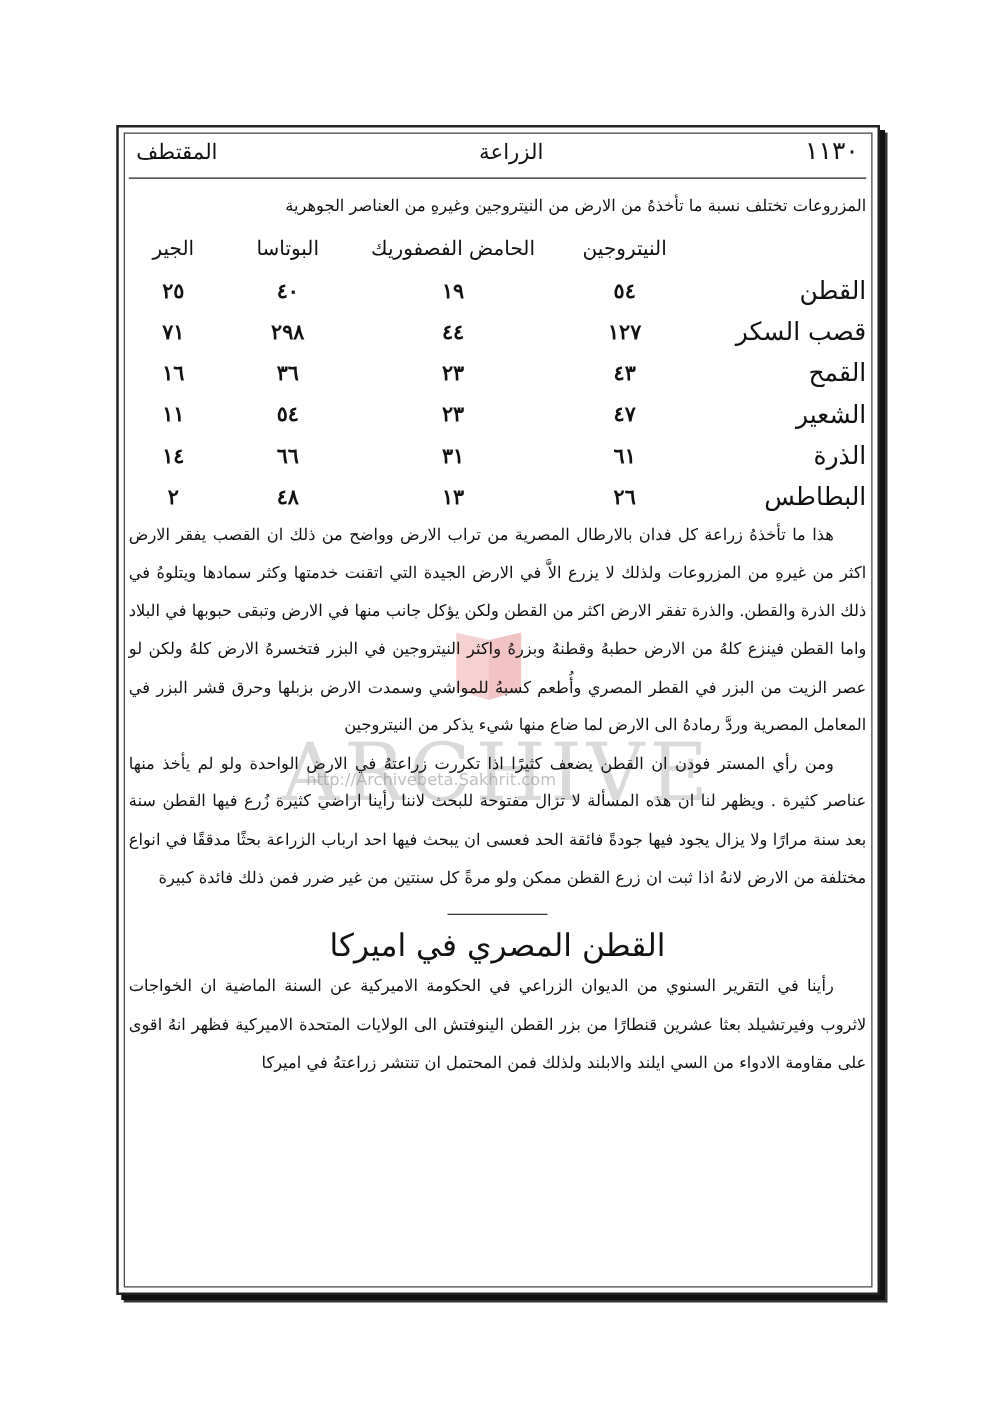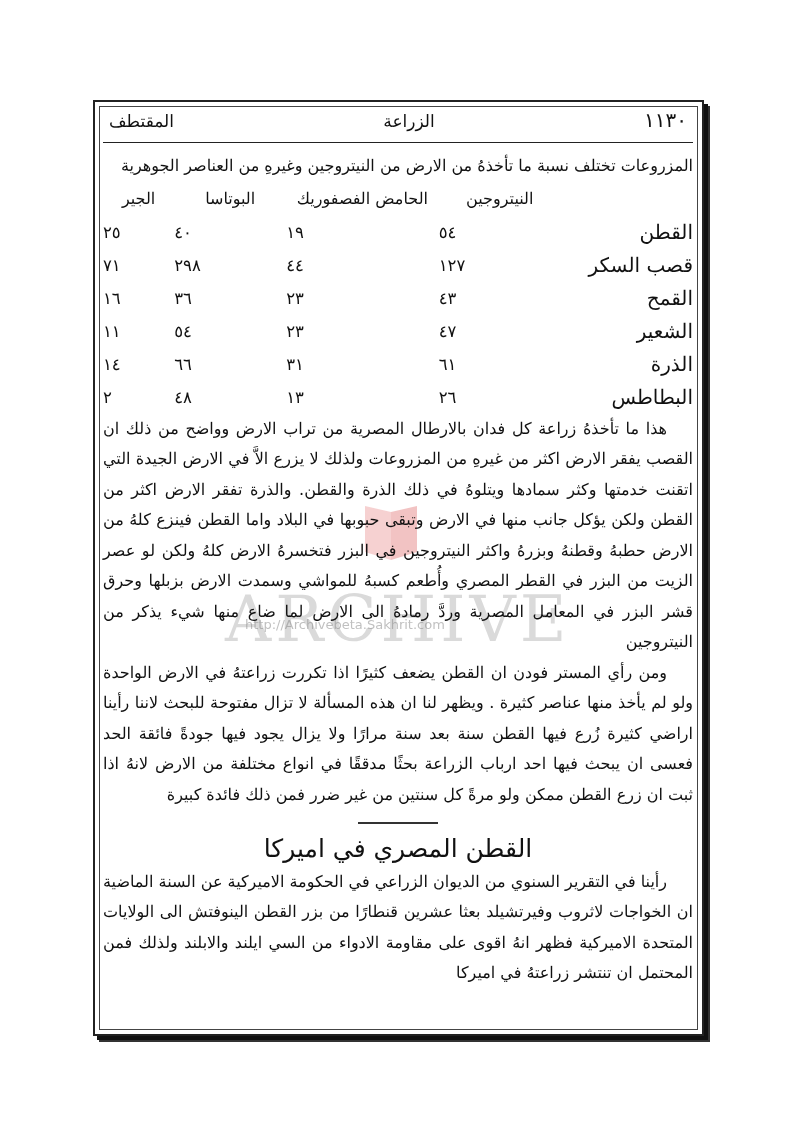--- a/index.html
+++ b/index.html
@@ -2,27 +2,27 @@
 <html><head>
 <meta charset="utf-8">
 <style>
   html,body{margin:0;padding:0;background:#fff;}
   body{width:787px;height:1139px;position:relative;overflow:hidden;font-family:"DejaVu Serif",serif;color:#111;}
   .frame{position:absolute;left:93px;top:100px;width:607px;height:932px;border:2px solid #222;box-shadow:4px 4px 0 #111,6px 6px 0 #333;}
   .frame-inner{position:absolute;left:4px;top:4px;right:4px;bottom:4px;border:1px solid #444;}
   .page{position:absolute;left:103px;top:108px;width:590px;direction:rtl;}
   .header{display:flex;justify-content:space-between;align-items:baseline;height:34px;border-bottom:1.5px solid #222;padding:0 6px;font-size:17px;}
   .header .num{font-size:20px;letter-spacing:1px;}
-  .para{font-size:16px;line-height:30.5px;text-align:justify;margin:0;}
+  .para{font-size:13px;line-height:30.5px;text-align:justify;margin:0;}
   .para.indent{text-indent:26px;}
   .table{width:100%;border-collapse:collapse;font-size:16.5px;margin:0;}
   .table td,.table th{padding:0;height:33px;font-weight:normal;margin-top:16px;}
   .table th{height:34px;font-size:16px;}
   .table td.crop{text-align:right;width:130px;font-size:20px;}
-  .table td.n{text-align:left;font-weight:normal;}
+  .table td.n{text-align:center;font-weight:bold;}
   .table td.n1{width:120px}
   .table td.n2{width:150px}
   .table td.n3{width:110px}
   .table td.n4{width:70px}
   .divider{width:80px;height:1.5px;background:#333;margin:12px auto 10px auto;}
   .section-title{text-align:center;font-size:25px;margin:6px 0 4px 0;}
   .watermark{position:absolute;left:190px;top:520px;width:420px;direction:ltr;pointer-events:none;}
   .wm-book{position:absolute;left:170px;top:-18px;width:62px;height:62px;}
   .wm-text{position:absolute;left:35px;top:42px;font-family:"DejaVu Serif",serif;font-size:64px;color:rgba(150,150,150,0.35);letter-spacing:4px;margin-top:20px;}
   .wm-url{position:absolute;left:55px;top:97px;font-family:"DejaVu Sans",sans-serif;font-size:13px;color:rgba(140,140,140,0.55);}

